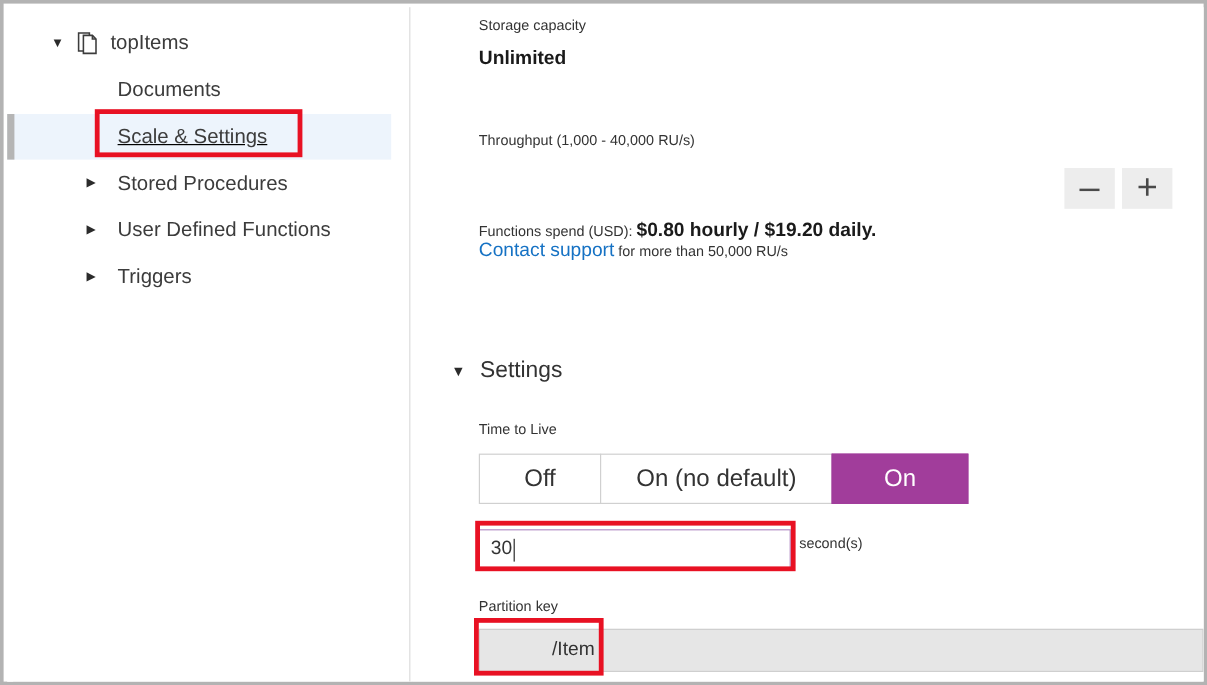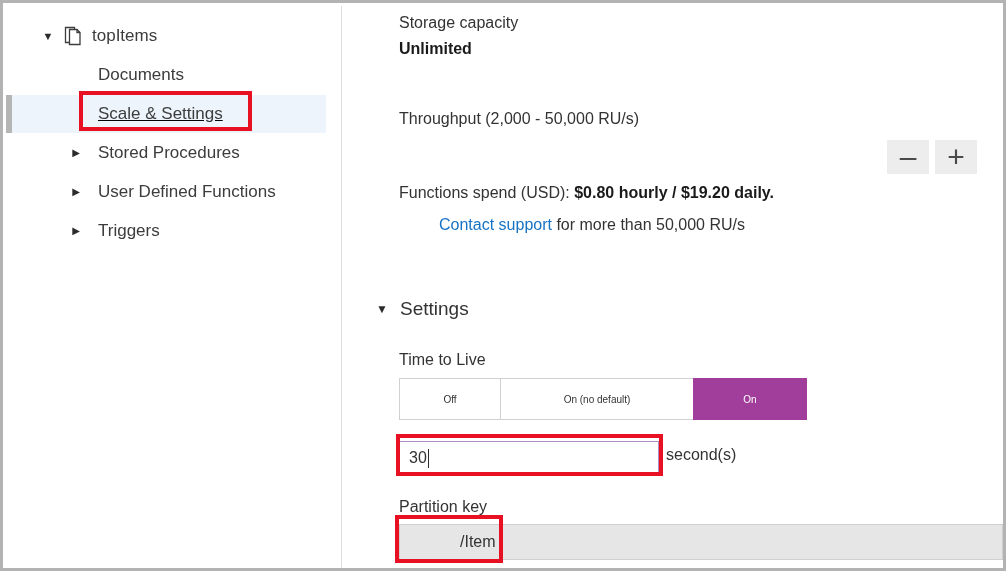--- a/index.html
+++ b/index.html
@@ -95,21 +95,21 @@
   #content {
     position: absolute;
     left: 341px;
     top: 3px;
     width: 662px;
     height: 565px;
     background: #ffffff;
     box-sizing: border-box;
   }
   .lbl {
-    font-size: 16px;
+    font-size: 12px;
     color: #333333;
     font-weight: 400;
     white-space: nowrap;
   }
   .lbl-bold {
     font-size: 16px;
     color: #1a1a1a;
     font-weight: bold;
     white-space: nowrap;
   }
@@ -144,21 +144,21 @@
     font-family: "Liberation Sans", sans-serif;
   }
   .seg {
     box-sizing: border-box;
     height: 42px;
     border: 1px solid #d0d0d0;
     background: #ffffff;
     display: flex;
     align-items: center;
     justify-content: center;
-    font-size: 10px;
+    font-size: 20px;
     color: #333333;
     cursor: pointer;
     margin-right: -1px;
   }
   .seg.active {
     background: #a13d9b;
     border-color: #a13d9b;
     color: #ffffff;
   }
   .link {
@@ -239,35 +239,35 @@
     </div>
   </div>
 
   <div id="panel-divider"></div>
 
   <div id="content">
 
     <div class="abs lbl" style="left:55px; top:8px;">Storage capacity</div>
     <div class="abs lbl-bold" style="left:55px; top:34px;">Unlimited</div>
 
-    <div class="abs lbl" style="left:55px; top:104px;">Throughput (2,000 - 50,000 RU/s)</div>
+    <div class="abs lbl" style="left:55px; top:104px;">Throughput (1,000 - 40,000 RU/s)</div>
 
 
     <button class="abs spin-btn" style="left:543px; top:134px;">
       <span class="spin-glyph">–</span>
     </button>
     <button class="abs spin-btn" style="left:591px; top:134px;">
       <span class="spin-glyph">+</span>
     </button>
 
     <div class="abs" style="left:55px; top:178px; white-space:nowrap;">
       <span class="lbl">Functions spend (USD): </span><span class="lbl-bold">$0.80 hourly / $19.20 daily.</span>
     </div>
 
-    <div class="abs" style="left:55px; top:210px; white-space:nowrap;margin-left:40px;">
+    <div class="abs" style="left:55px; top:194px; white-space:nowrap;">
       <span class="link">Contact support</span><span class="lbl"> for more than 50,000 RU/s</span>
     </div>
 
     <div class="abs" style="left:30px; top:292px; display:flex; align-items:center;">
       <span class="tri" style="font-size:12px; color:#2b2b2b;">▼</span>
       <span style="font-size:19px; color:#333333; margin-left:10px;">Settings</span>
     </div>
 
     <div class="abs lbl" style="left:55px; top:345px;">Time to Live</div>
 

